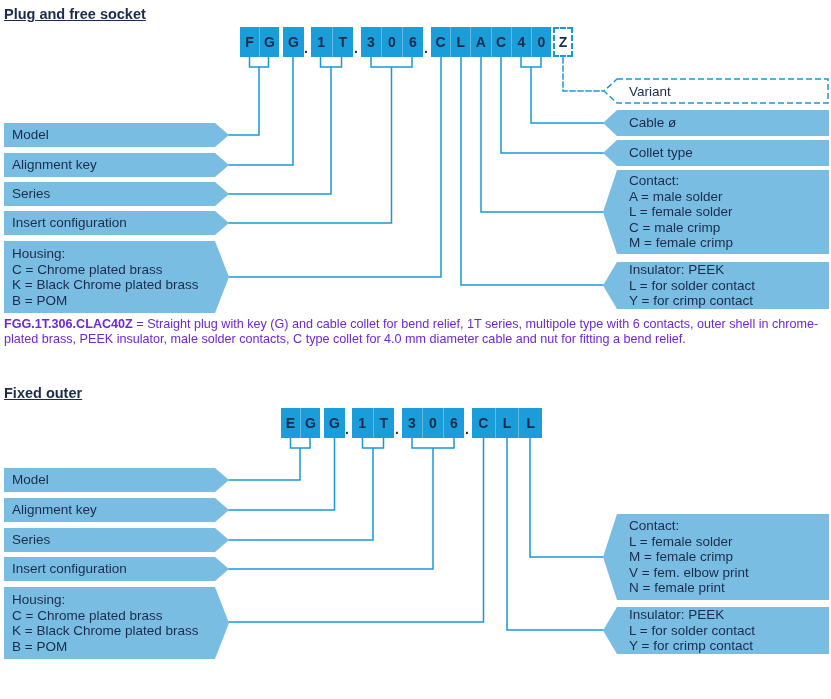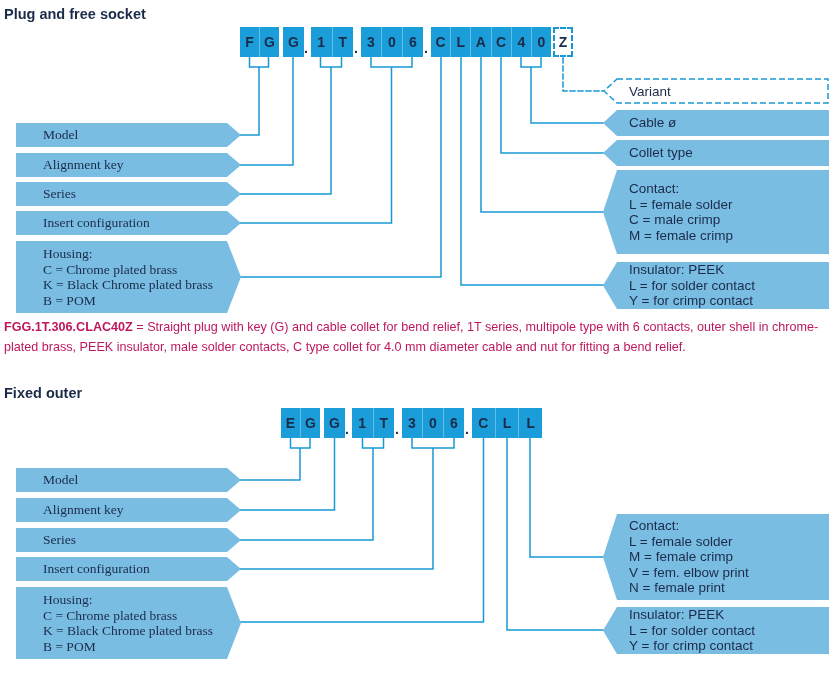--- a/index.html
+++ b/index.html
@@ -1,35 +1,35 @@
 <!DOCTYPE html>
 <html><head>
 <meta charset="utf-8">
 <style>
   html,body{margin:0;padding:0;background:#fff;}
   #page{position:relative;width:831px;height:699px;background:#fff;overflow:hidden;
         font-family:"Liberation Sans", sans-serif;color:#1b2b4a;}
-  .heading{position:absolute;left:4px;font-size:14.5px;font-weight:bold;color:#1b2b4a;}
+  .heading{position:absolute;left:4px;font-size:14.5px;font-weight:bold;color:#1b2b4a;text-decoration:underline;}
   
   .code-group{position:absolute;top:0;height:30px;background:#1b9dd9;display:flex;box-sizing:border-box;}
   .code-cell{flex:1;display:flex;align-items:center;justify-content:center;
              font-size:14px;font-weight:bold;color:#1b2b4a;}
   .code-cell:not(:last-child){border-right:1px solid #63bce6;}
   .code-group.dashed{background:#fff;border:2px dashed #1898d5;}
   .dot{position:absolute;width:8px;text-align:center;font-size:14px;font-weight:bold;color:#1b2b4a;}
   
   .arrow{position:absolute;background:#7abde3;display:flex;flex-direction:column;justify-content:center;
          font-size:13.5px;color:#1b2b4a;line-height:15.5px;box-sizing:border-box;}
-  .arrow-left{left:16px;width:225px;clip-path:polygon(0 0,211px 0,100% 50%,211px 100%,0 100%);padding-left:27px;font-family:Liberation Serif, serif;}
+  .arrow-left{left:4px;width:225px;clip-path:polygon(0 0,211px 0,100% 50%,211px 100%,0 100%);padding-left:8px;}
   .arrow-right{left:603px;width:226px;clip-path:polygon(14px 0,100% 0,100% 100%,14px 100%,0 50%);padding-left:26px;}
   .arrow-variant{position:absolute;left:603px;width:226px;height:26px;background:transparent;text-align:right;}
   .arrow-variant svg{position:absolute;left:0;top:0;}
   .arrow-variant .vtext{position:absolute;left:26px;top:0;height:100%;display:flex;align-items:center;
                         font-size:13.5px;color:#1b2b4a;}
-  .caption{position:absolute;left:4px;width:824px;font-size:12.6px;line-height:20px;color:#be185d;}
+  .caption{position:absolute;left:4px;width:824px;font-size:12.6px;line-height:15px;color:#6d28d9;}
   .caption b{font-weight:bold;}
   #leads{position:absolute;left:0;top:0;pointer-events:none;}
 </style>
 </head>
 <body>
 
 <div id="page">
 
   <svg id="leads" width="831" height="699">
     <g fill="none" stroke="#1898d5" stroke-width="1.5" stroke-linecap="square">
@@ -114,20 +114,21 @@
     <div class="vtext">Variant</div>
   </div>
   <div class="arrow arrow-right" style="top:110px;height:26px;">
     <div>Cable ø</div>
   </div>
   <div class="arrow arrow-right" style="top:140px;height:26px;">
     <div>Collet type</div>
   </div>
   <div class="arrow arrow-right" style="top:170px;height:84px;">
     <div>Contact:</div>
+    <div>A = male solder</div>
     <div>L = female solder</div>
     <div>C = male crimp</div>
     <div>M = female crimp</div>
   </div>
   <div class="arrow arrow-right" style="top:262px;height:47px;">
     <div>Insulator: PEEK</div>
     <div>L = for solder contact</div>
     <div>Y = for crimp contact</div>
   </div>
 

